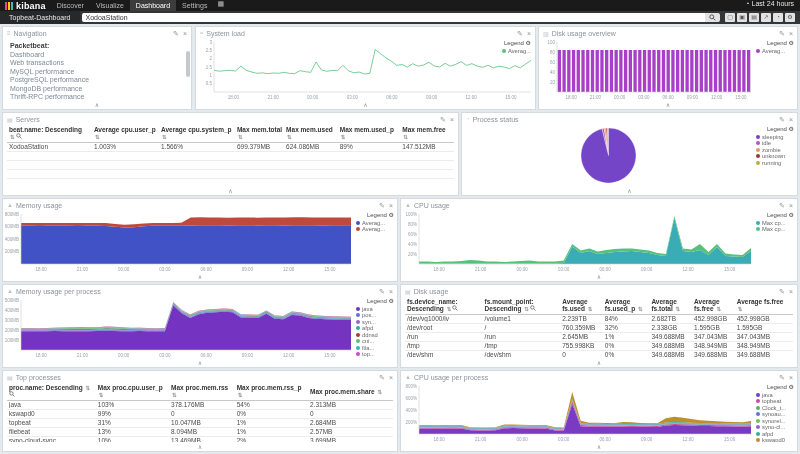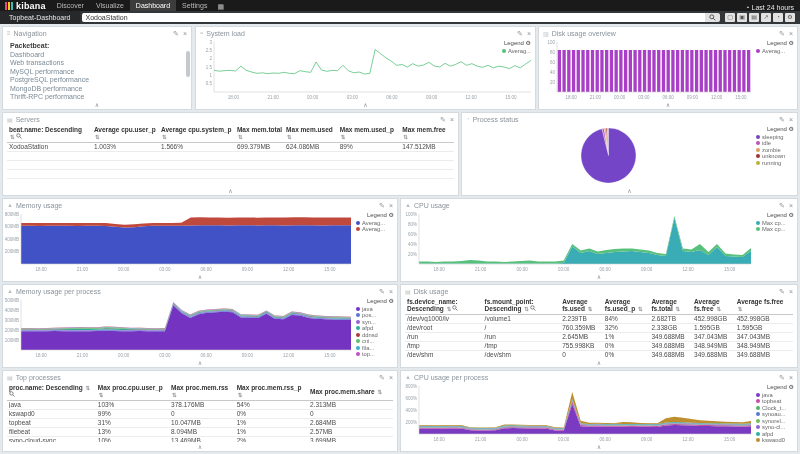--- a/index.html
+++ b/index.html
@@ -1,20 +1,20 @@
 <!DOCTYPE html>
 <html><head>
 <meta charset="utf-8">
 <style>
   html,body{margin:0;padding:0;background:#ccc;}
   *{box-sizing:border-box;}
   .app{position:relative;width:800px;height:454px;background:#e4e9ed;overflow:hidden;
        font-family:"Liberation Sans",sans-serif;-webkit-font-smoothing:antialiased;}
   
-  .topbar{position:absolute;top:0;left:0;right:0;height:11px;background:#1a1a1a;display:flex;align-items:flex-end;z-index:5;}
+  .topbar{position:absolute;top:0;left:0;right:0;height:11px;background:#1a1a1a;display:flex;align-items:flex-start;z-index:5;}
   .logo{display:flex;align-items:center;gap:1px;padding:0 5px;height:100%;}
   .logobar{width:2px;height:8px;display:inline-block;}
   .logotext{color:#fff;font-weight:bold;font-size:9px;letter-spacing:.2px;margin-left:2px;}
   .mitem{color:#b9b9b9;font-size:7px;padding:0 6px;height:100%;display:flex;align-items:center;}
   .mitem.active{background:#3c3c3c;color:#fff;}
   .gridicon{color:#b9b9b9;font-size:7px;padding:0 4px;}
   .timewrap{margin-left:auto;color:#e6e6e6;font-size:7px;display:flex;align-items:center;gap:2px;padding-right:6px;}
   
   .toolbar{position:absolute;top:11px;left:0;right:0;height:13px;background:#333638;display:flex;align-items:center;z-index:5;}
   .dashtab{background:#26282a;color:#e8e8e8;font-size:7px;height:100%;display:flex;align-items:center;padding:0 9px;}

